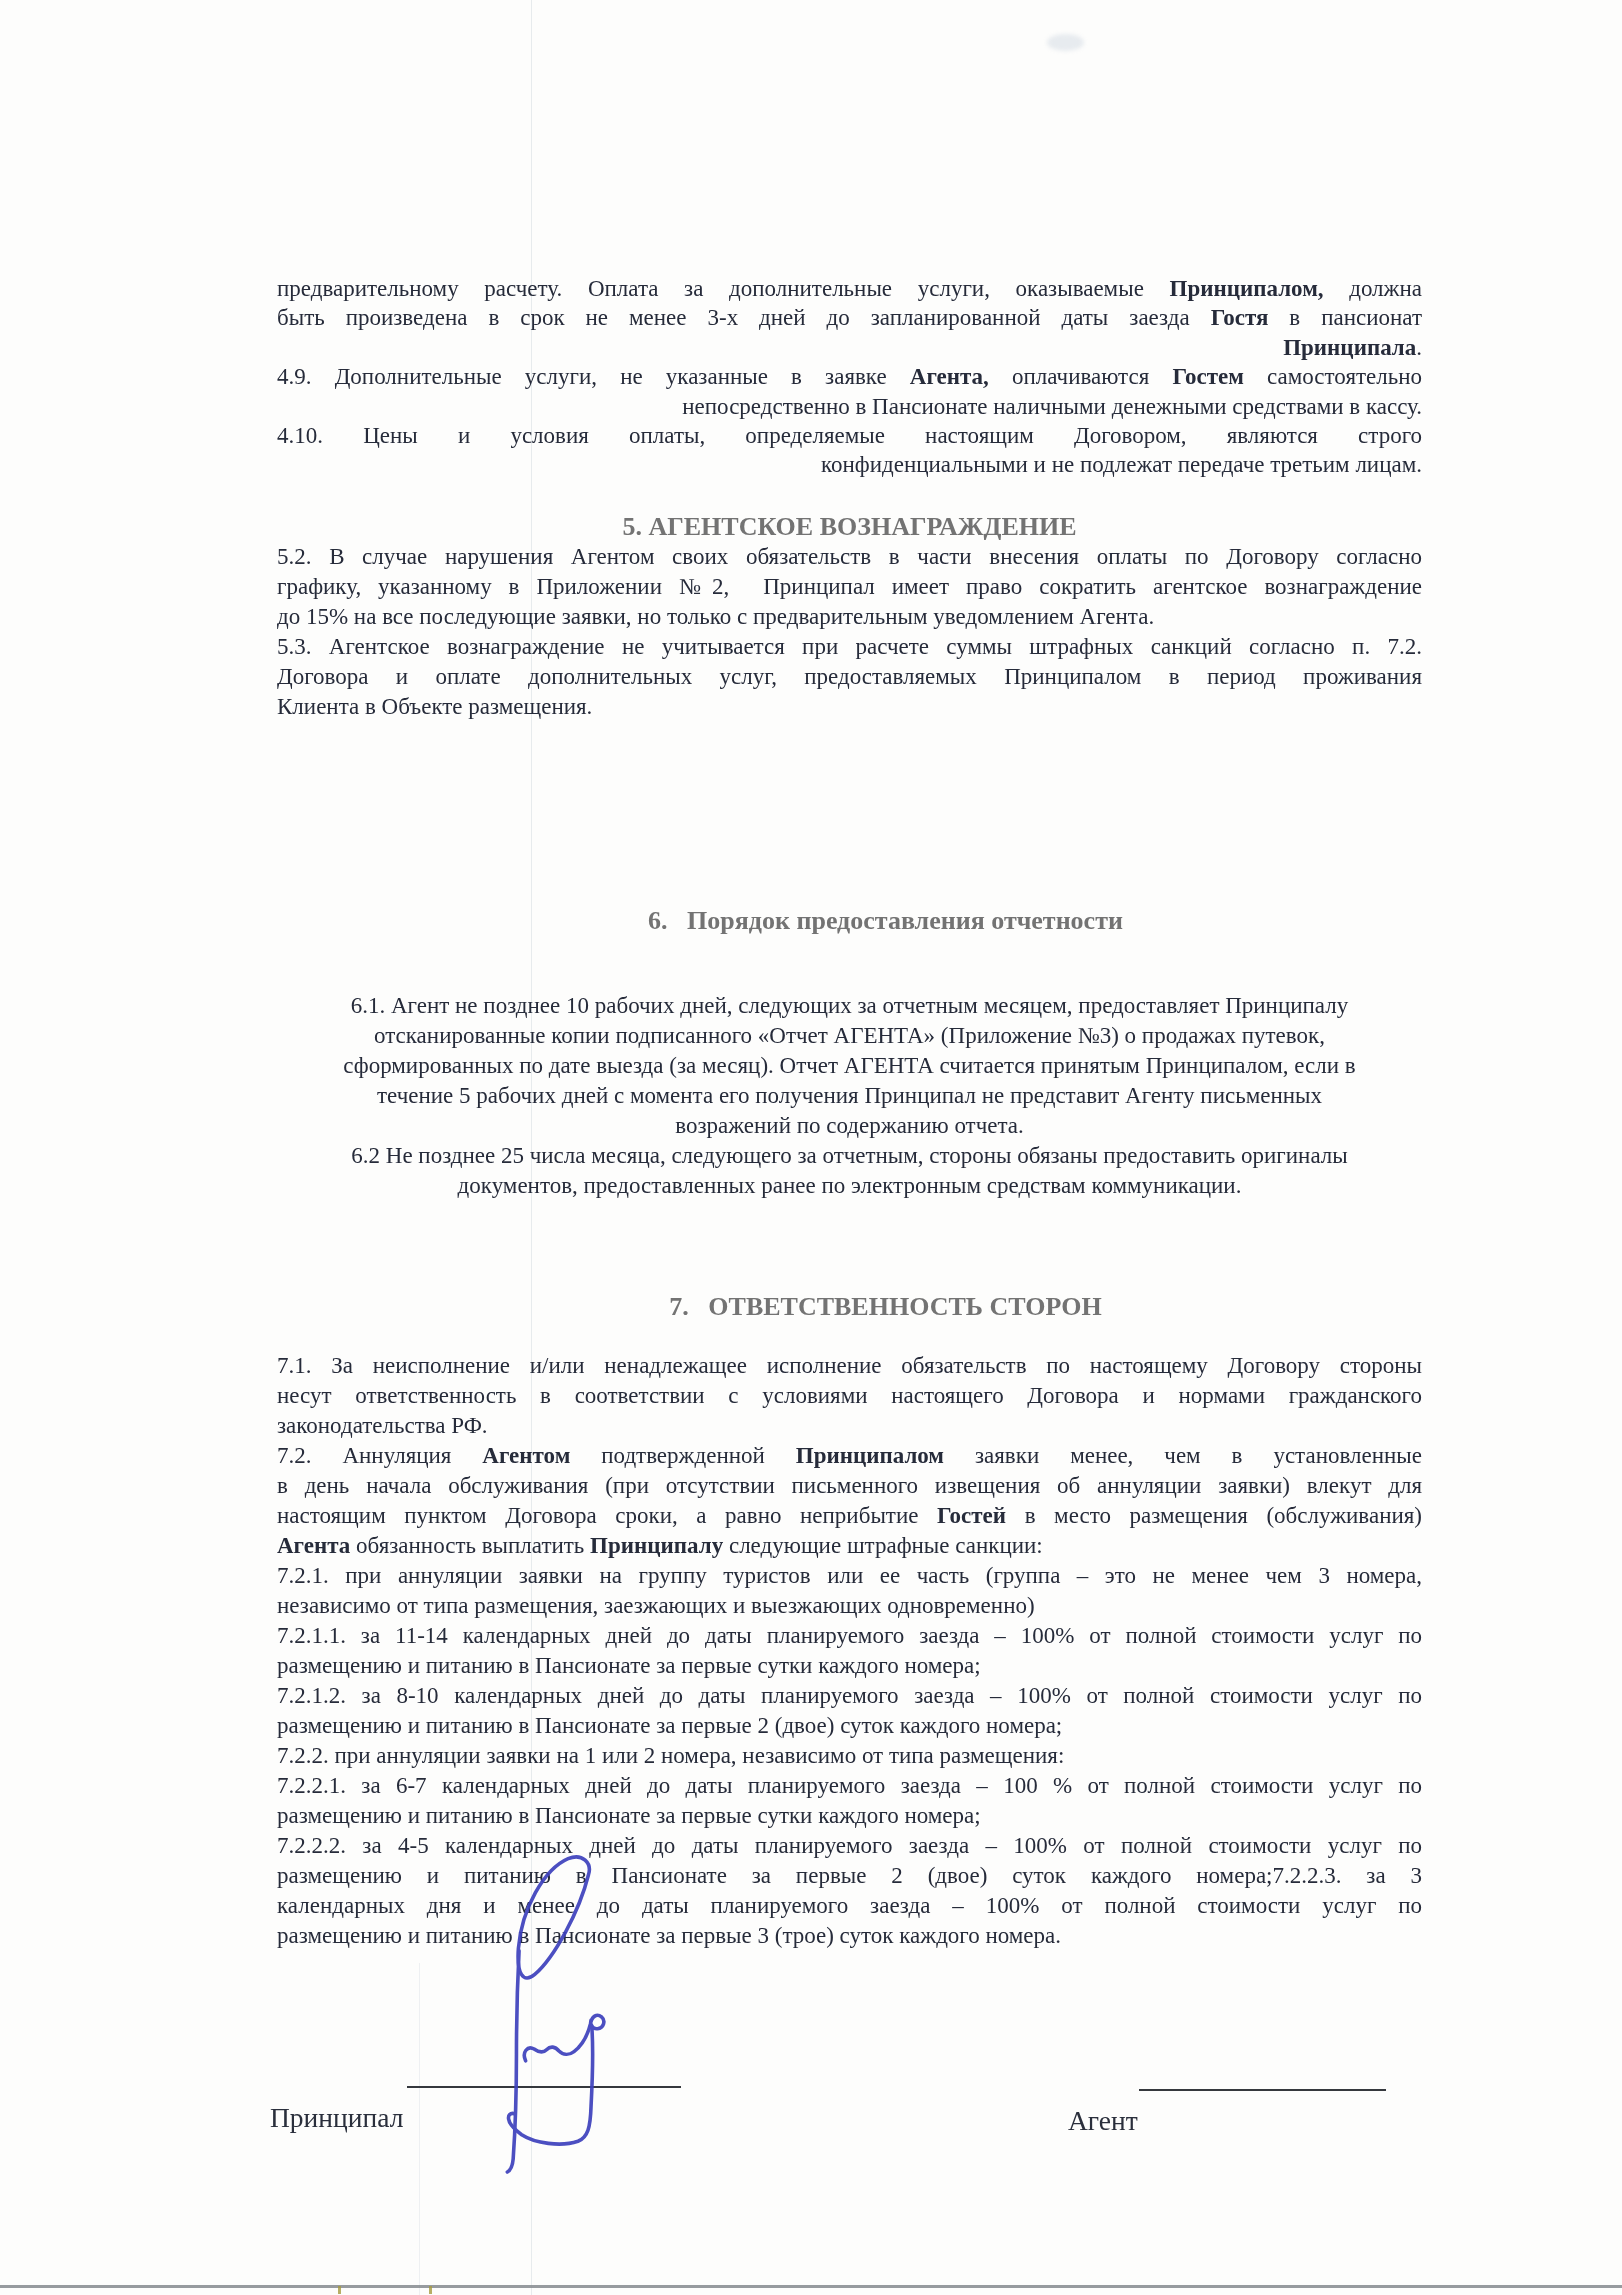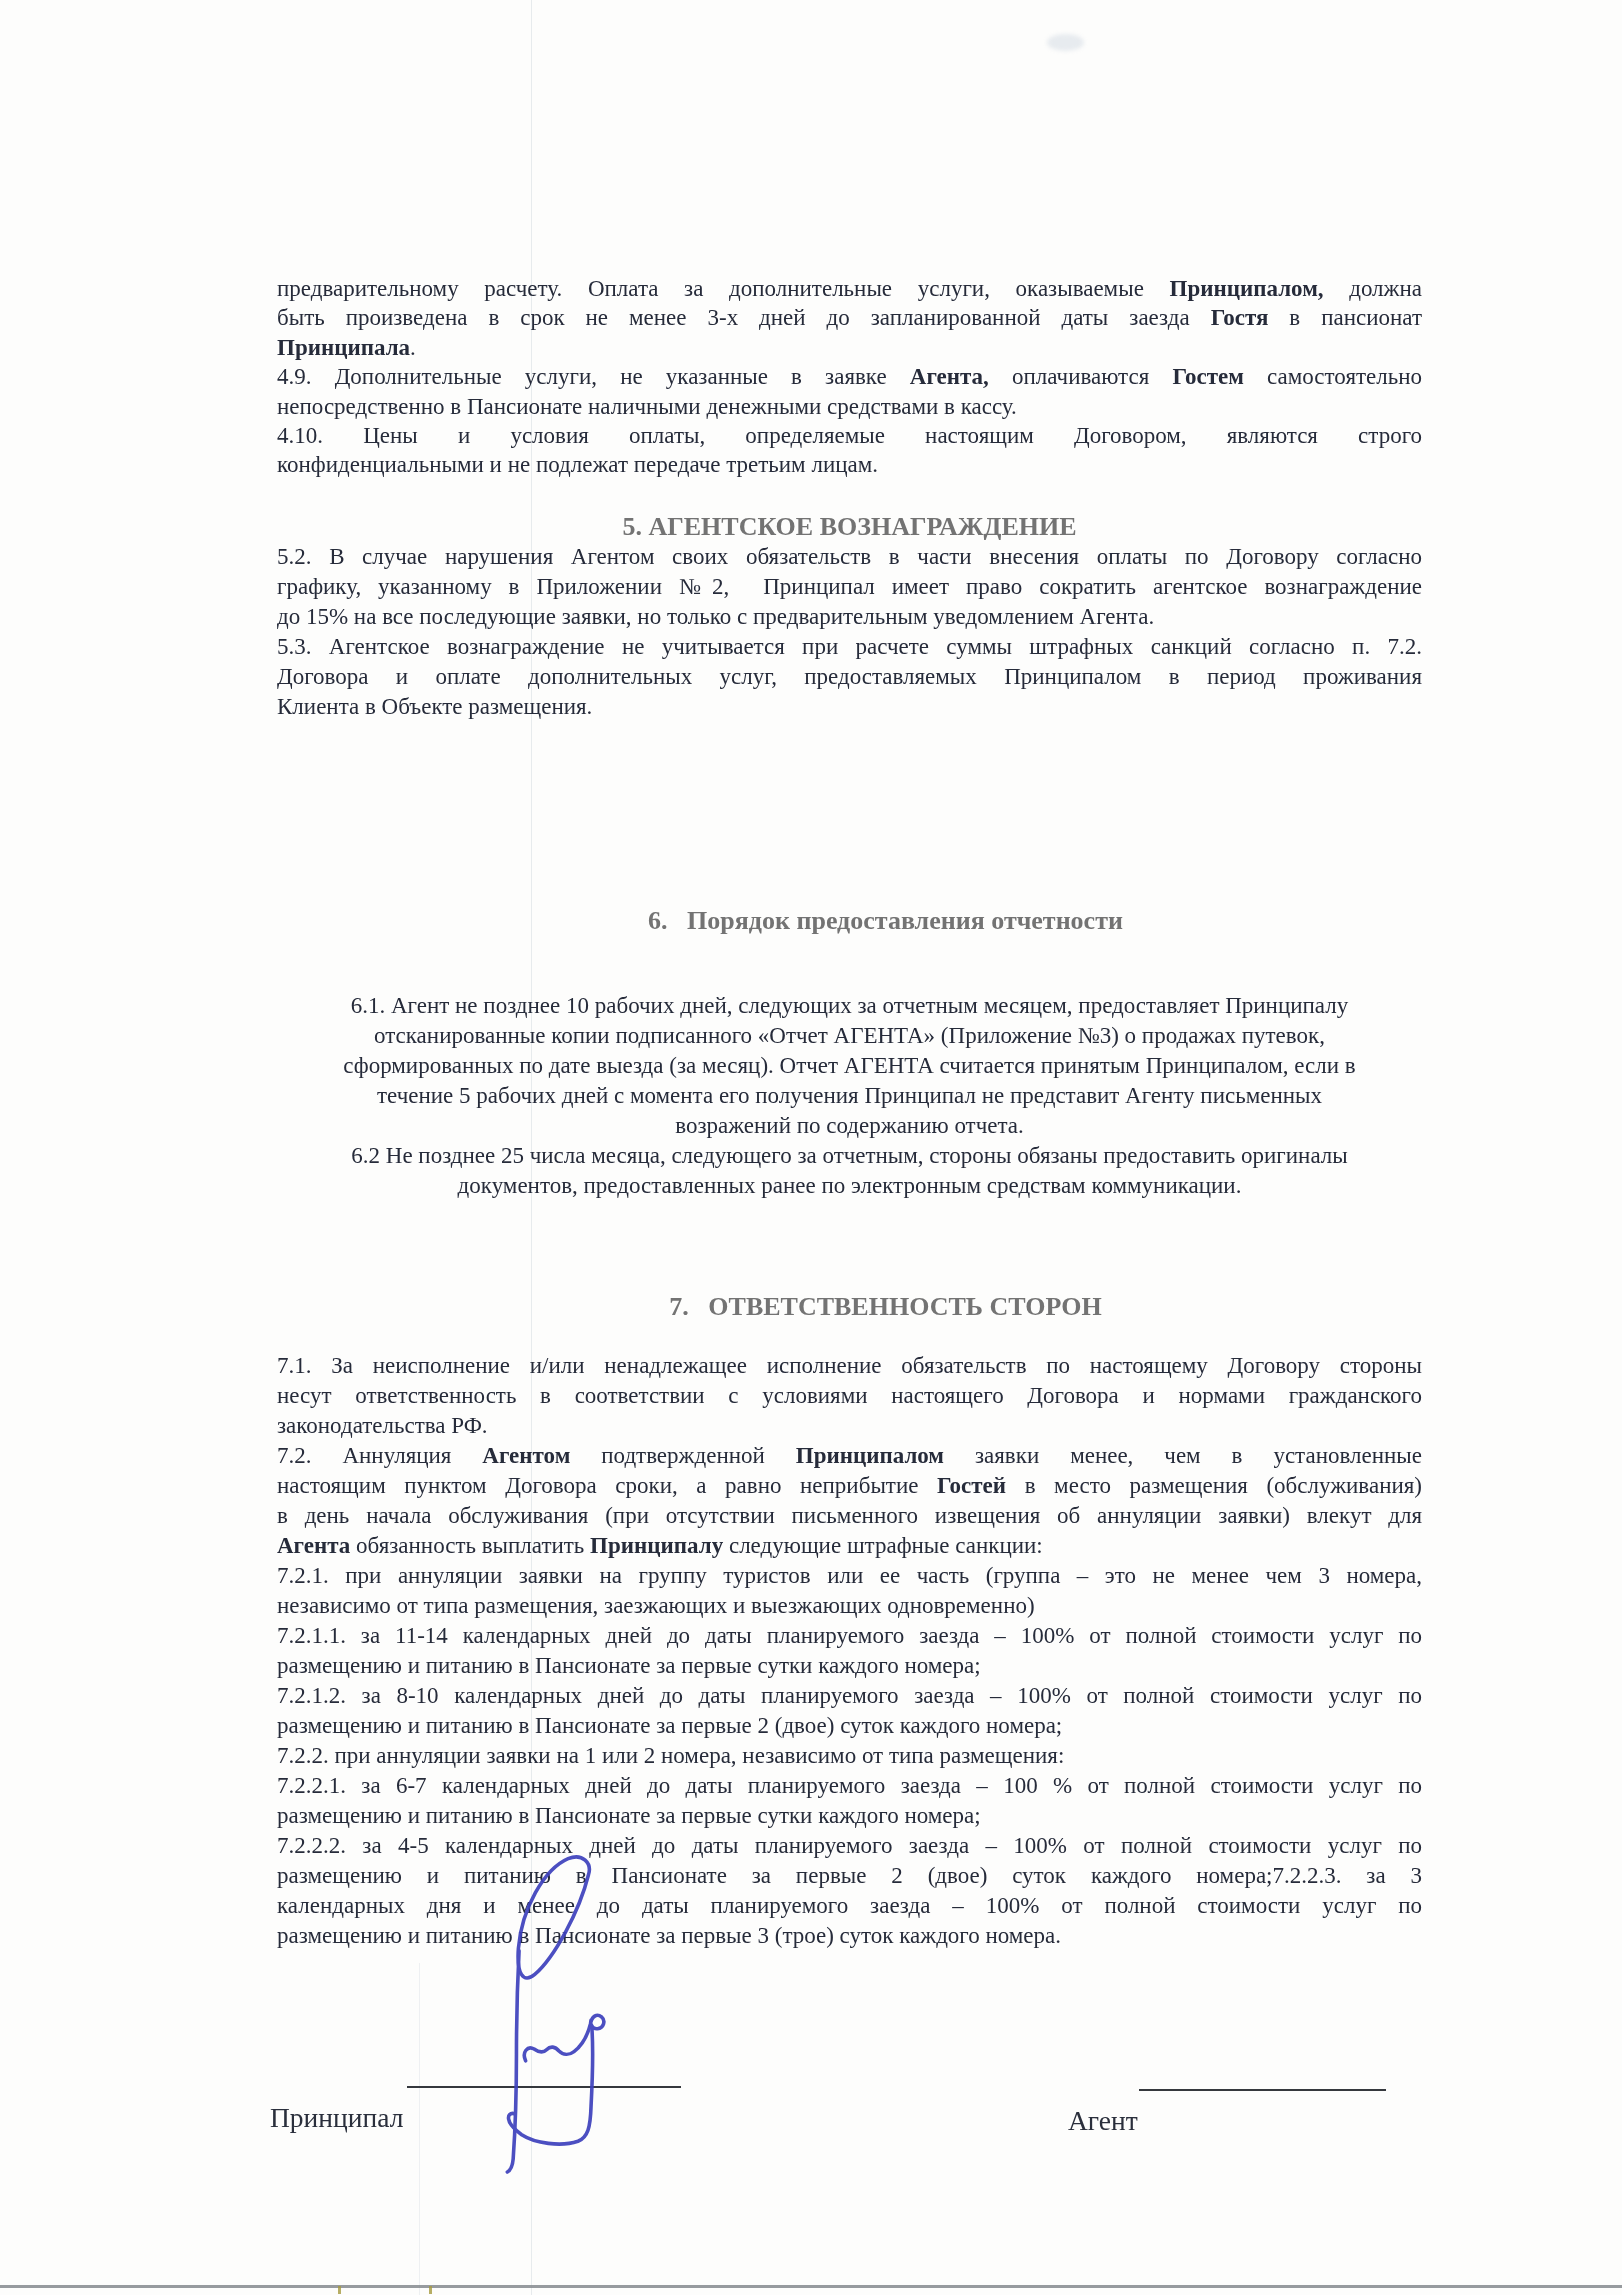--- a/index.html
+++ b/index.html
@@ -8,21 +8,21 @@
     width:1623px;height:2295px;
     background:#fdfdfc;
     overflow:hidden;
     font-family:"Liberation Serif","DejaVu Serif",serif;
     color:#262b3a;
   }
   
   .tblock{position:absolute;left:277px;width:1145px;}
   .para{margin:0;padding:0;}
   .line{height:30px;line-height:30px;font-size:23px;white-space:pre-wrap;overflow:visible;}
-  .block-a .line{height:29.4px;line-height:29.4px;}
+  .block-a .line{height:29.4px;line-height:29.4px;text-align:right;}
   .jl{text-align:justify;text-align-last:justify;}
   .bold{font-weight:bold;}
   .faded{color:#5e7380;}
   
   .heading{
     position:absolute;left:277px;width:1145px;
     font-size:26px;font-weight:bold;color:#737373;
     text-align:center;box-sizing:border-box;
     line-height:34px;white-space:pre-wrap;
   }
@@ -110,22 +110,22 @@
   <div class="heading shifted" style="top:1290px;">7.&nbsp;&nbsp;&nbsp;ОТВЕТСТВЕННОСТЬ СТОРОН</div>
 
   <div class="tblock block-d" style="top:1351px;">
       <div class="para">
         <div class="line jl"><span>7.1. За неисполнение и/или ненадлежащее исполнение обязательств по настоящему Договору стороны</span></div>
         <div class="line jl"><span>несут ответственность в соответствии с условиями настоящего Договора и нормами гражданского</span></div>
         <div class="line"><span>законодательства РФ.</span></div>
       </div>
       <div class="para">
         <div class="line jl"><span>7.2. Аннуляция </span><span class="bold">Агентом</span><span> подтвержденной </span><span class="bold">Принципалом</span><span> заявки менее, чем в установленные</span></div>
+        <div class="line jl"><span>в день начала обслуживания (при отсутствии письменного извещения об аннуляции заявки) влекут для</span></div>
         <div class="line jl"><span>настоящим пунктом Договора сроки, а равно неприбытие </span><span class="bold">Гостей</span><span> в место размещения (обслуживания)</span></div>
-        <div class="line jl"><span>в день начала обслуживания (при отсутствии письменного извещения об аннуляции заявки) влекут для</span></div>
         <div class="line"><span class="bold">Агента</span><span> обязанность выплатить </span><span class="bold">Принципалу</span><span> следующие штрафные санкции:</span></div>
       </div>
       <div class="para">
         <div class="line jl"><span>7.2.1. при аннуляции заявки на группу туристов или ее часть (группа – это не менее чем 3 номера,</span></div>
         <div class="line"><span>независимо от типа размещения, заезжающих и выезжающих одновременно)</span></div>
       </div>
       <div class="para">
         <div class="line jl"><span>7.2.1.1. за 11-14 календарных дней до даты планируемого заезда – 100% от полной стоимости услуг по</span></div>
         <div class="line"><span>размещению и питанию в Пансионате за первые сутки каждого номера;</span></div>
       </div>

